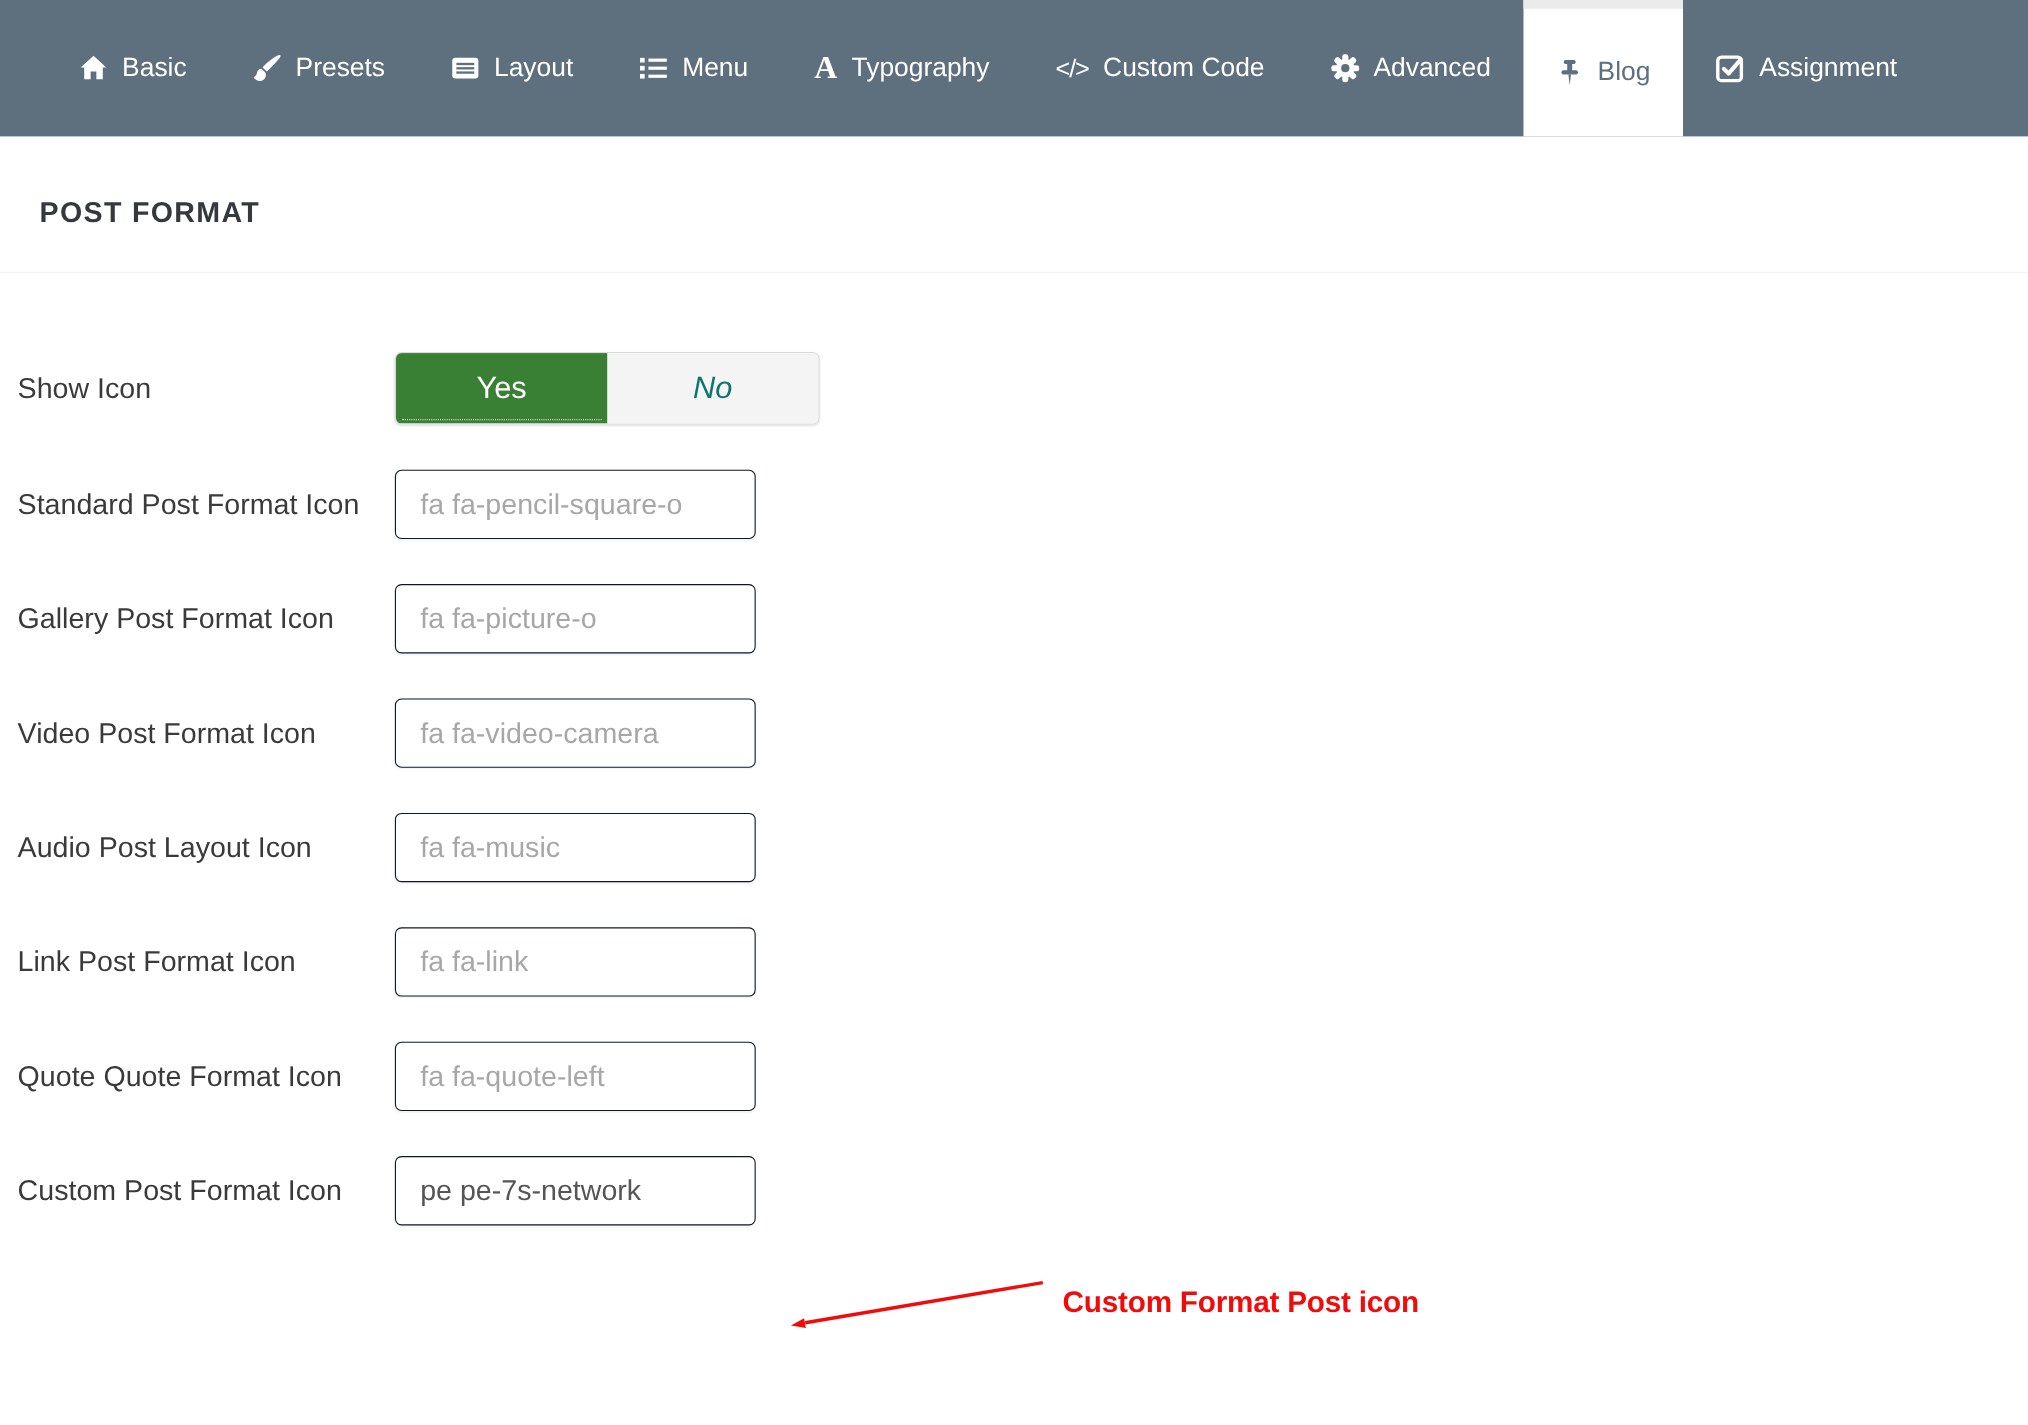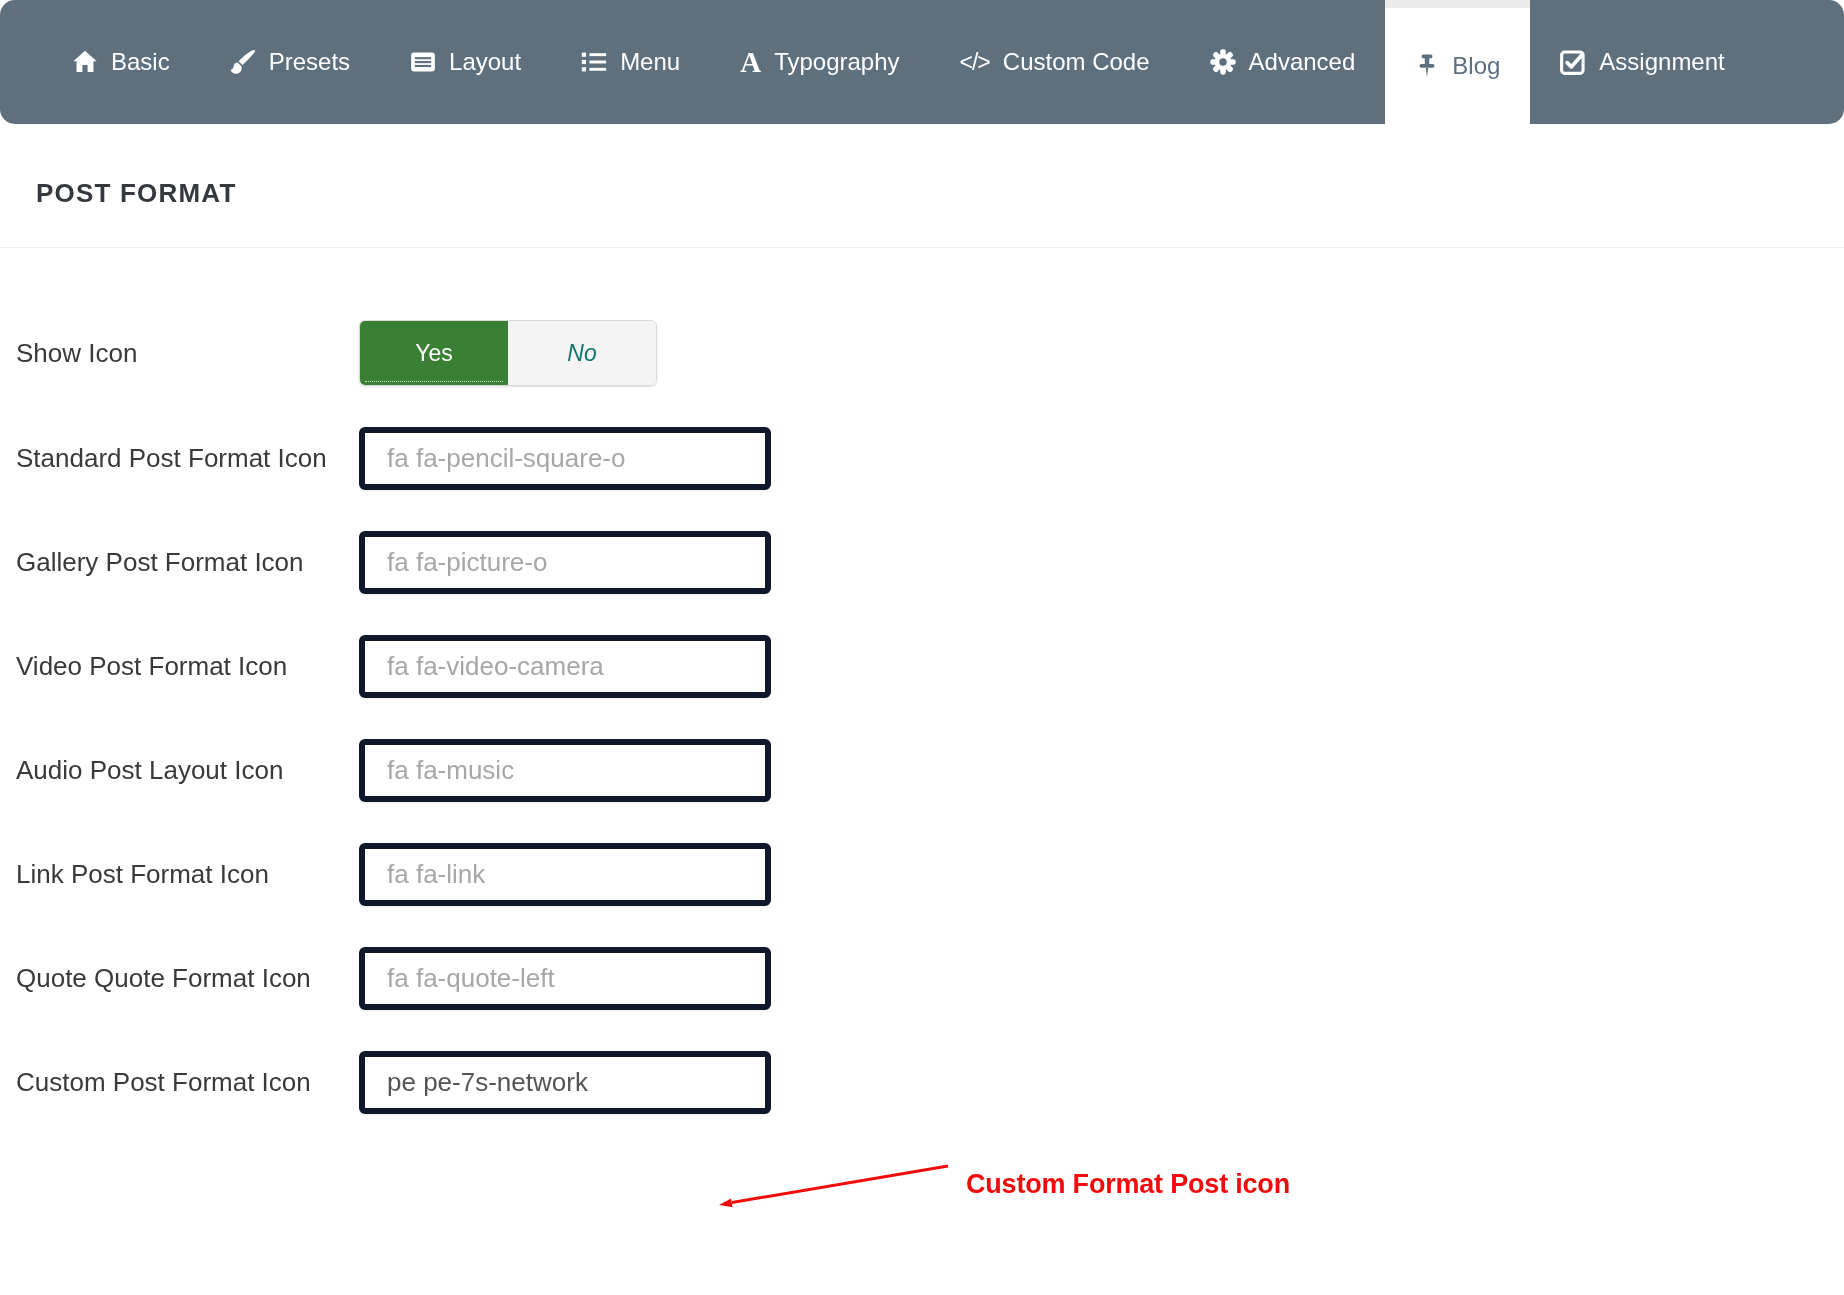--- a/index.html
+++ b/index.html
@@ -12,21 +12,20 @@
   }
 
   
   .nav {
     height: 124px;
     background: var(--nav-bg);
     display: flex;
     align-items: stretch;
     padding-left: 42px;
     color: #fff;
-    border-radius: 15px;
   }
   .nav-item {
     display: flex; align-items: center;
     gap: 13px;
     padding: 0 30px;
     font-size: 24px;
     white-space: nowrap;
     cursor: pointer;
   }
   .nav-item.active {
@@ -53,41 +52,41 @@
   }
 
   
   .form { padding-top: 72px; }
   .row { display: flex; align-items: center; margin-bottom: 41px; }
   .row-label {
     width: 359px; padding-left: 16px;
     font-size: 26px; color: #3a3a3a;
   }
   .text-input {
-    width: 412px; height: 63px;
-    border: 6px solid #0f172a; border-radius: 6px;
+    width: 328px; height: 63px;
+    border: 1px solid #0f172a; border-radius: 6px;
     padding: 0 22px;
     font-size: 26px; color: #555;
     font-family: "Liberation Sans", sans-serif;
     background: #fff;
     box-shadow: 0 1px 2px rgba(0,0,0,.06);
     outline: none;
   }
   .text-input::placeholder { color: #a7a7a7; }
 
   
   .toggle {
     display: inline-flex;
     border: 1px solid #d9d9d9; border-radius: 6px;
     overflow: hidden;
     box-shadow: 0 1px 2px rgba(0,0,0,.12);
   }
   .toggle button {
-    width: 148px; height: 64px;
-    border: none; font-size: 23px;
+    width: 192px; height: 64px;
+    border: none; font-size: 28px;
     font-family: "Liberation Sans", sans-serif;
     cursor: pointer;
   }
   .toggle .yes {
     background: var(--green); color: #fff;
     position: relative;
   }
   .toggle .yes::after {
     content: "";
     position: absolute; left: 5px; right: 5px; bottom: 3px;

